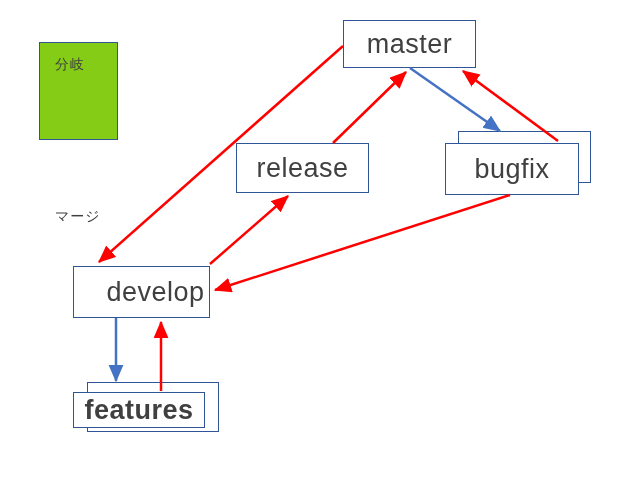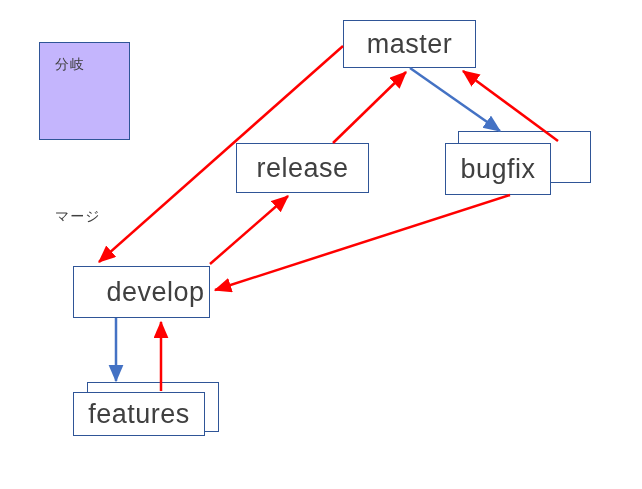--- a/index.html
+++ b/index.html
@@ -22,32 +22,32 @@
     font-size: 27px;
     color: #404040;
     letter-spacing: 0.5px;
   }
   .node.back { z-index: 1; }
   .node.front { z-index: 2; }
   
   #node-master   { left: 343px; top: 20px;  width: 133px; height: 48px; }
   #node-release  { left: 236px; top: 143px; width: 133px; height: 50px; }
   #node-bugfix-back  { left: 458px; top: 131px; width: 133px; height: 52px; }
-  #node-bugfix   { left: 445px; top: 143px; width: 106px; height: 52px; }
+  #node-bugfix   { left: 445px; top: 143px; width: 134px; height: 52px; }
   #node-develop  { left: 73px;  top: 266px; width: 137px; height: 52px; padding-left: 28px; }
   #node-features-back { left: 87px; top: 382px; width: 132px; height: 50px; }
-  #node-features { left: 73px;  top: 392px; width: 132px; height: 44px; }
+  #node-features { left: 73px;  top: 392px; width: 132px; height: 36px; font-weight: bold; }
 
   #legend {
     position: absolute;
     left: 39px; top: 42px;
-    width: 91px; height: 98px;
+    width: 79px; height: 98px;
     border: 1.5px solid #2F5597;
     box-sizing: border-box;
-    background: #c4b5fd;
+    background: #84cc16;
     z-index: 2;
     display: flex;
     flex-direction: column;
     padding-top: 11px;
     gap: 44px;
   }
   .legend-label {
     font-size: 14px;
     color: #404040;
     padding-left: 15px;

